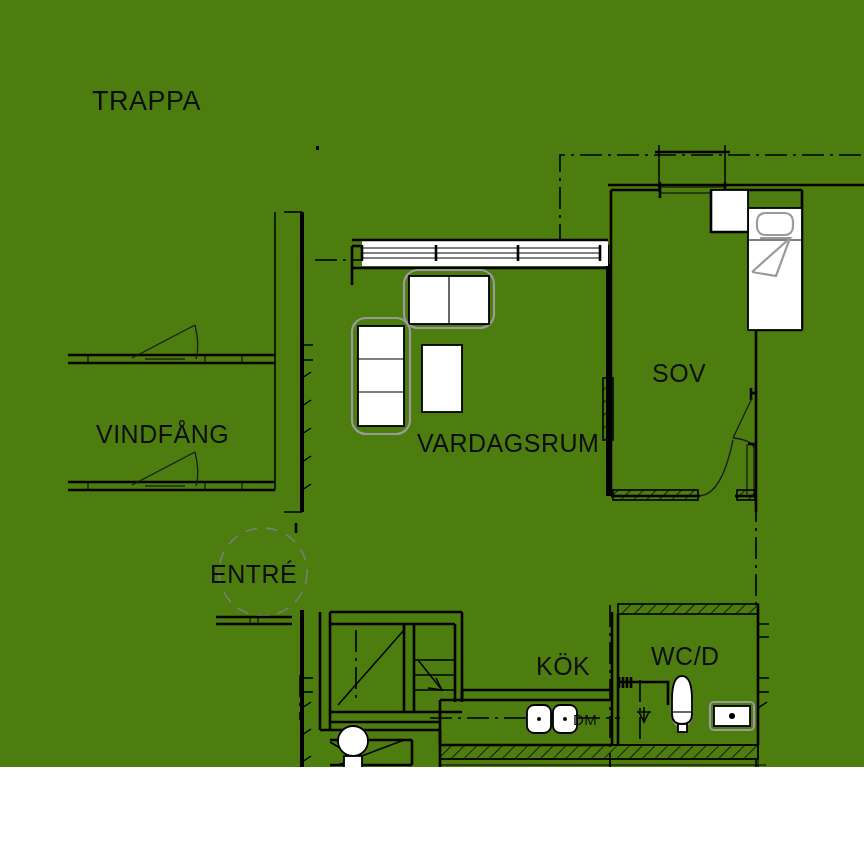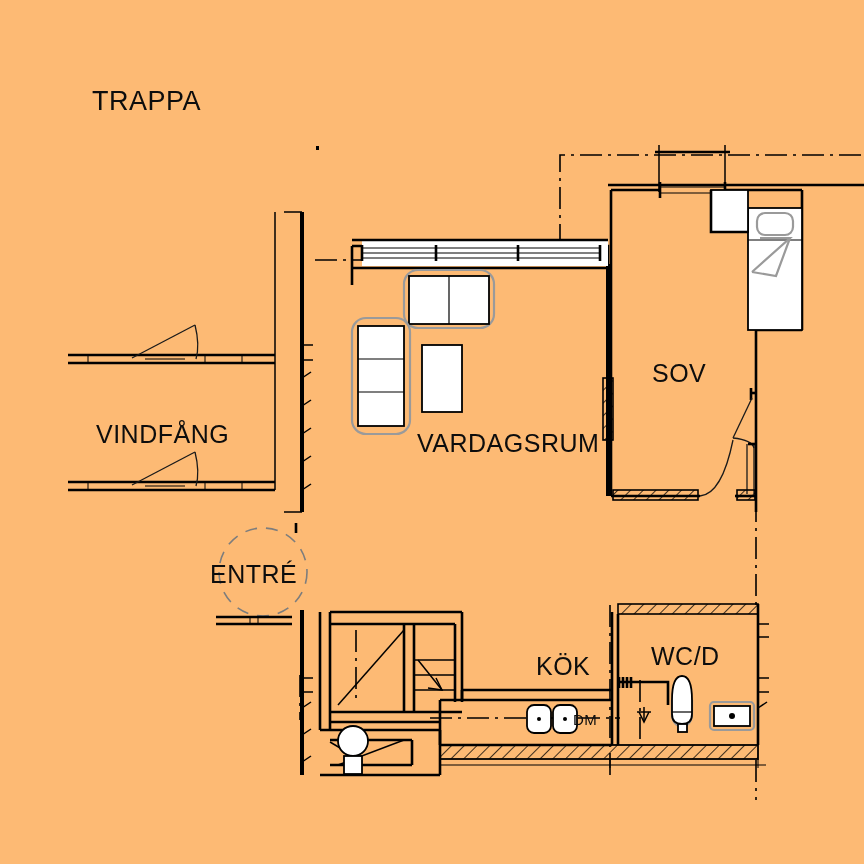--- a/index.html
+++ b/index.html
@@ -3,22 +3,22 @@
 <meta charset="utf-8">
 <style>
   html, body {
     margin: 0;
     padding: 0;
     background: #ffffff;
   }
   #plan-root {
     position: relative;
     width: 864px;
-    height: 864px;
-    background: #fdba74;
+    height: 767px;
+    background: #4d7c0f;
     font-family: "Liberation Sans", sans-serif;
     overflow: hidden;
   }
   svg.plan {
     position: absolute;
     top: 0;
     left: 0;
     width: 864px;
     height: 864px;
     display: block;

